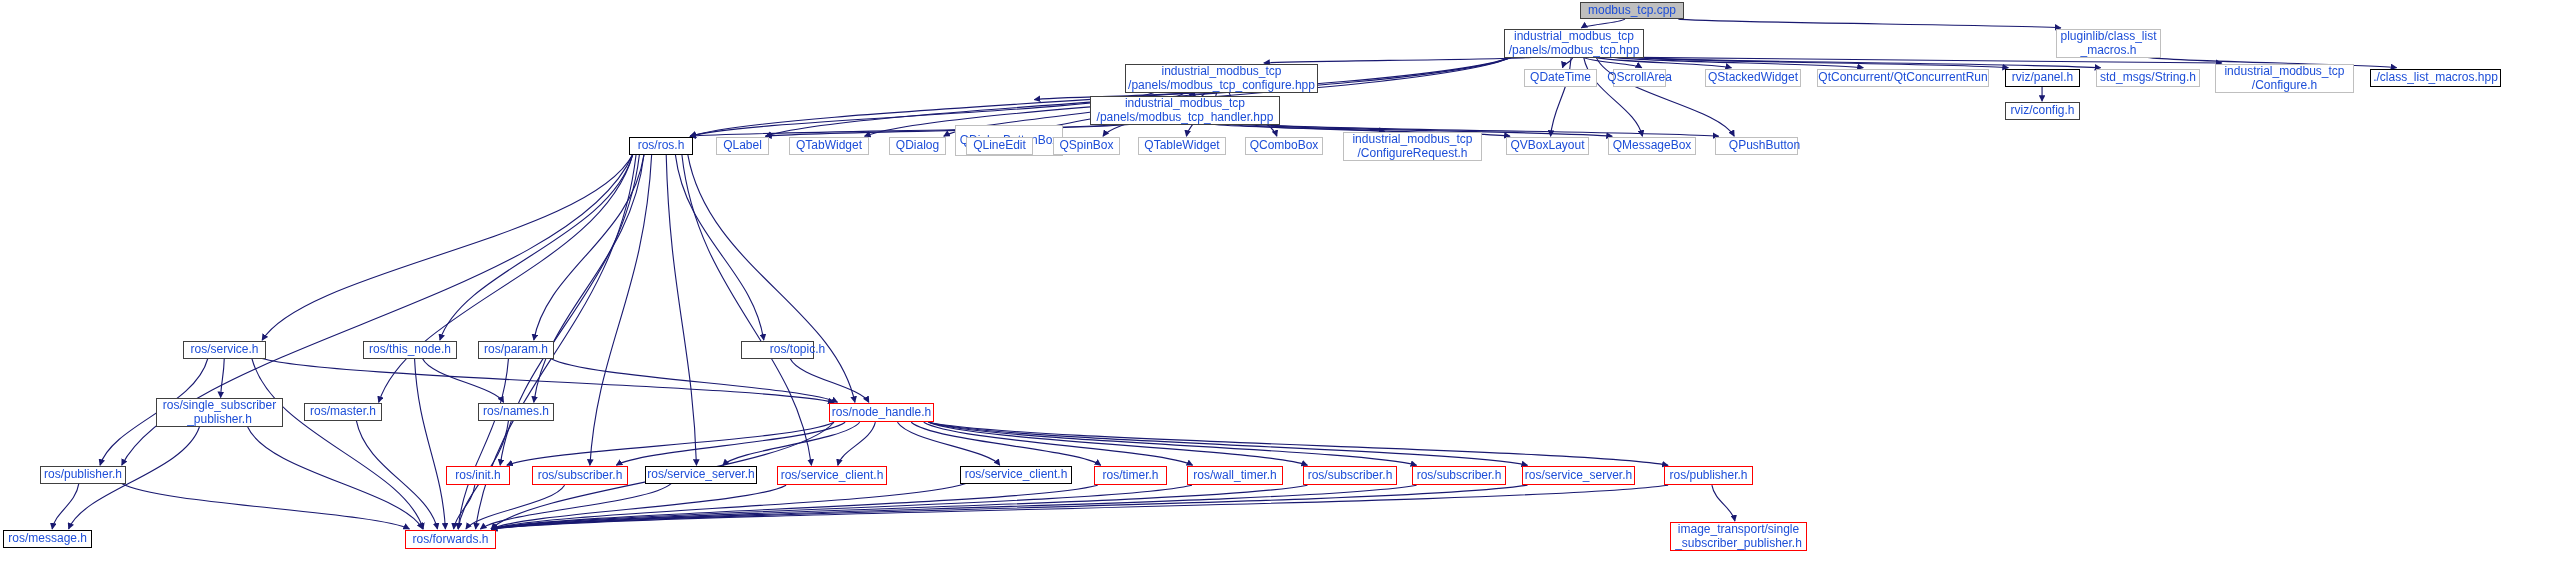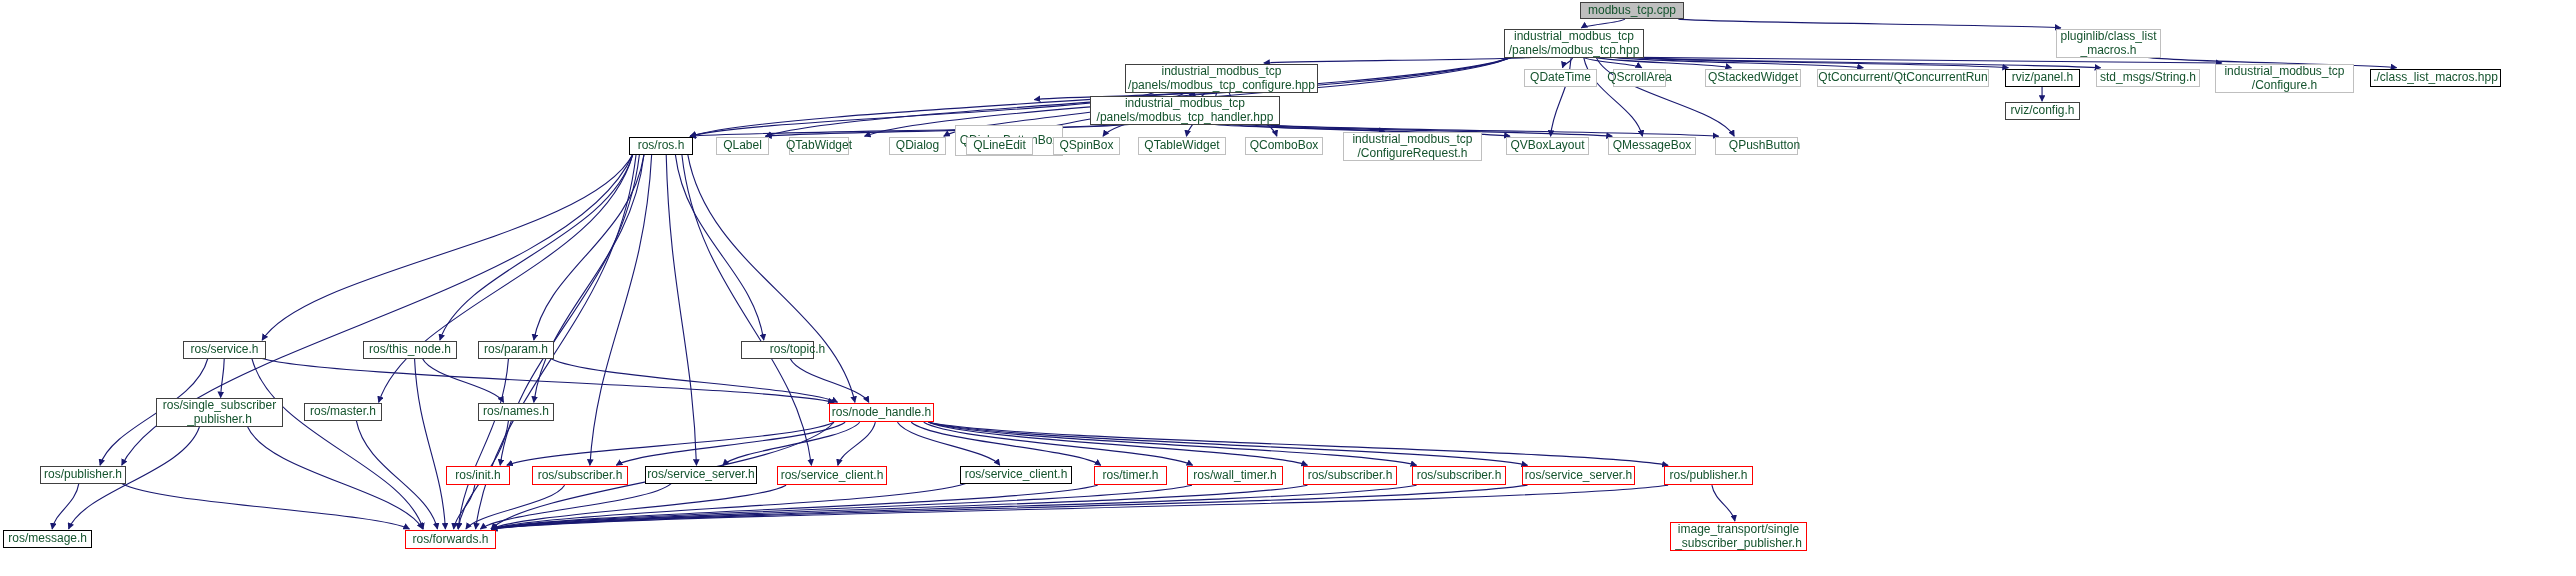--- a/index.html
+++ b/index.html
@@ -15,21 +15,21 @@
   #edges{position:absolute;left:0;top:0;width:2576px;height:576px;pointer-events:none;}
   .node{
     position:absolute;
     box-sizing:border-box;
     display:flex;
     align-items:center;
     justify-content:center;
     text-align:center;
     background:#ffffff;
     border:0.8px solid #bfbfbf;
-    color:#14532d;
+    color:#1d4ed8;
     font-size:12px;
     line-height:13.5px;
     white-space:pre-line;
     padding:0.8px 4px;
     z-index:5;
   }
   .node.solid{border:0.8px solid #404040;}
   .node.red{border:1.6px solid #ff0000;}
   .node.root{background:#bfbfbf;border:0.8px solid #404040;}
   .node.thick{border:1.6px solid #000000;}
@@ -147,21 +147,21 @@
       <div class="node " style="left: 2096px; top: 69px; width: 104px; height: 17.5px;">std_msgs/String.h</div>
       <div class="node " style="left: 2215px; top: 64px; width: 139px; height: 29px;">industrial_modbus_tcp
 /Configure.h</div>
       <div class="node thick" style="left: 2370px; top: 69px; width: 131px; height: 17.5px;">./class_list_macros.hpp</div>
       <div class="node solid" style="left: 2005px; top: 102px; width: 75px; height: 17.5px;">rviz/config.h</div>
       <div class="node " style="left: 955px; top: 104px; width: 108px; height: 31px; margin-top: 21px;">QDialogButtonBox</div>
       <div class="node solid" style="left: 1090px; top: 96px; width: 190px; height: 29px;">industrial_modbus_tcp
 /panels/modbus_tcp_handler.hpp</div>
       <div class="node thick" style="left: 629px; top: 137px; width: 64px; height: 17.5px;">ros/ros.h</div>
       <div class="node " style="left: 716px; top: 137px; width: 53px; height: 17.5px;">QLabel</div>
-      <div class="node " style="left: 789px; top: 137px; width: 60px; height: 17.5px; text-align: center;">QTabWidget</div>
+      <div class="node " style="left: 789px; top: 137px; width: 80px; height: 17.5px; text-align: center;">QTabWidget</div>
       <div class="node " style="left: 889px; top: 137px; width: 57px; height: 17.5px;">QDialog</div>
       <div class="node " style="left: 966px; top: 137px; width: 67px; height: 17.5px;">QLineEdit</div>
       <div class="node " style="left: 1053px; top: 137px; width: 67px; height: 17.5px;">QSpinBox</div>
       <div class="node " style="left: 1138px; top: 137px; width: 88px; height: 17.5px;">QTableWidget</div>
       <div class="node " style="left: 1245px; top: 137px; width: 78px; height: 17.5px;">QComboBox</div>
       <div class="node " style="left: 1343px; top: 132px; width: 139px; height: 29px;">industrial_modbus_tcp
 /ConfigureRequest.h</div>
       <div class="node " style="left: 1506px; top: 137px; width: 83px; height: 17.5px;">QVBoxLayout</div>
       <div class="node " style="left: 1608px; top: 137px; width: 88px; height: 17.5px;">QMessageBox</div>
       <div class="node " style="left: 1715px; top: 137px; width: 83px; height: 17.5px; padding-left: 20px;">QPushButton</div>

